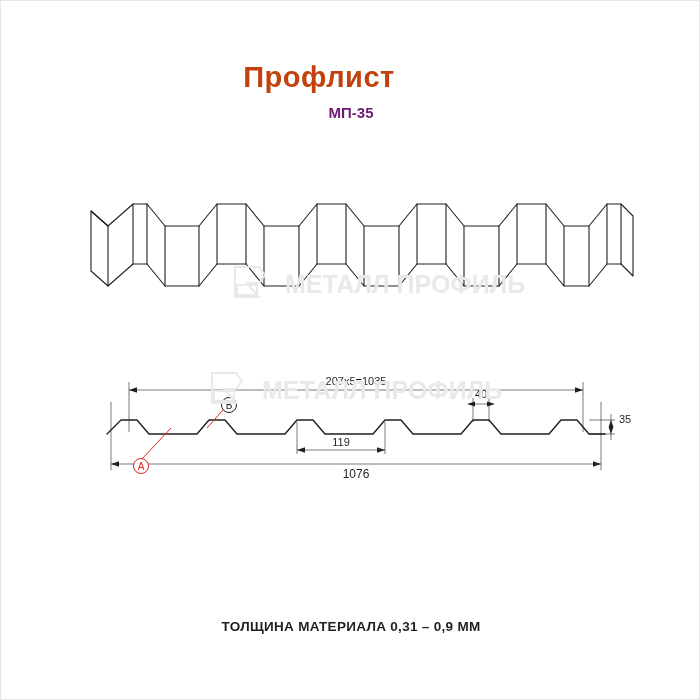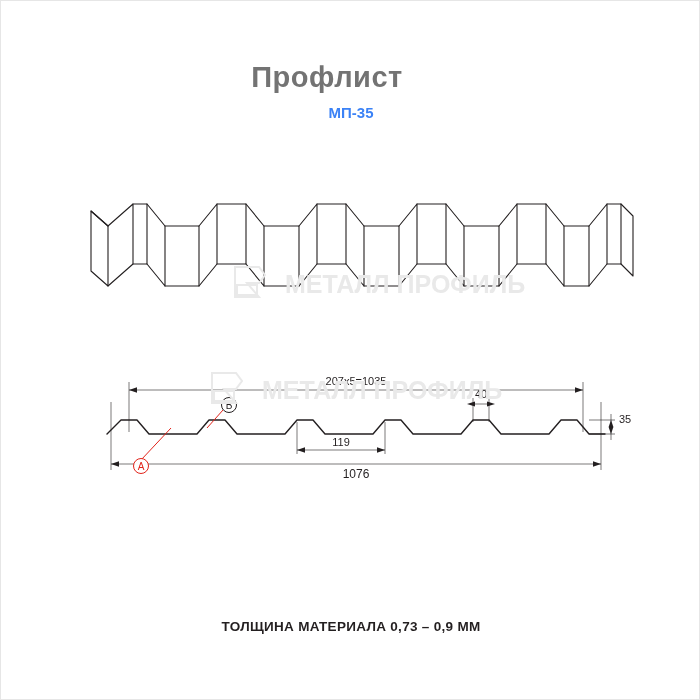--- a/index.html
+++ b/index.html
@@ -17,37 +17,37 @@
   }
   .page {
     position: absolute;
     inset: 0;
     border: 1px solid #e6e6e6;
     box-sizing: border-box;
   }
   .title {
     position: absolute;
     top: 60px;
-    left: 12px;
+    left: 4px;
     width: 628px;
     text-align: center;
     font-size: 29px;
     font-weight: bold;
     letter-spacing: 0.5px;
-    color: #737373;
+    color: #c2410c;
   }
   .subtitle {
     position: absolute;
     top: 103px;
     left: 0;
     width: 700px;
     text-align: center;
     font-size: 15px;
     font-weight: bold;
-    color: #3b82f6;
+    color: #701a75;
   }
   .footer {
     position: absolute;
     top: 618px;
     left: 0;
     width: 700px;
     text-align: center;
     font-size: 13.5px;
     font-weight: bold;
     letter-spacing: 0.3px;
@@ -209,15 +209,15 @@
   <div class="wm wm2">
     <svg width="290" height="60" viewBox="0 0 290 60">
       <g fill="none" stroke="#e9e9e9" stroke-width="2">
         <path d="M6 40 L6 14 L30 14 L36 22 L30 30 L18 30 L30 44 L6 44 Z"></path>
         <rect x="8" y="32" width="20" height="10"></rect>
       </g>
       <text x="56" y="40" font-size="25" font-weight="bold" fill="#e9e9e9">МЕТАЛЛ ПРОФИЛЬ</text>
     </svg>
   </div>
 
-  <div class="footer">ТОЛЩИНА МАТЕРИАЛА 0,73 – 0,9 ММ</div>
+  <div class="footer">ТОЛЩИНА МАТЕРИАЛА 0,31 – 0,9 ММ</div>
 
 </div>
 
 </body></html>

